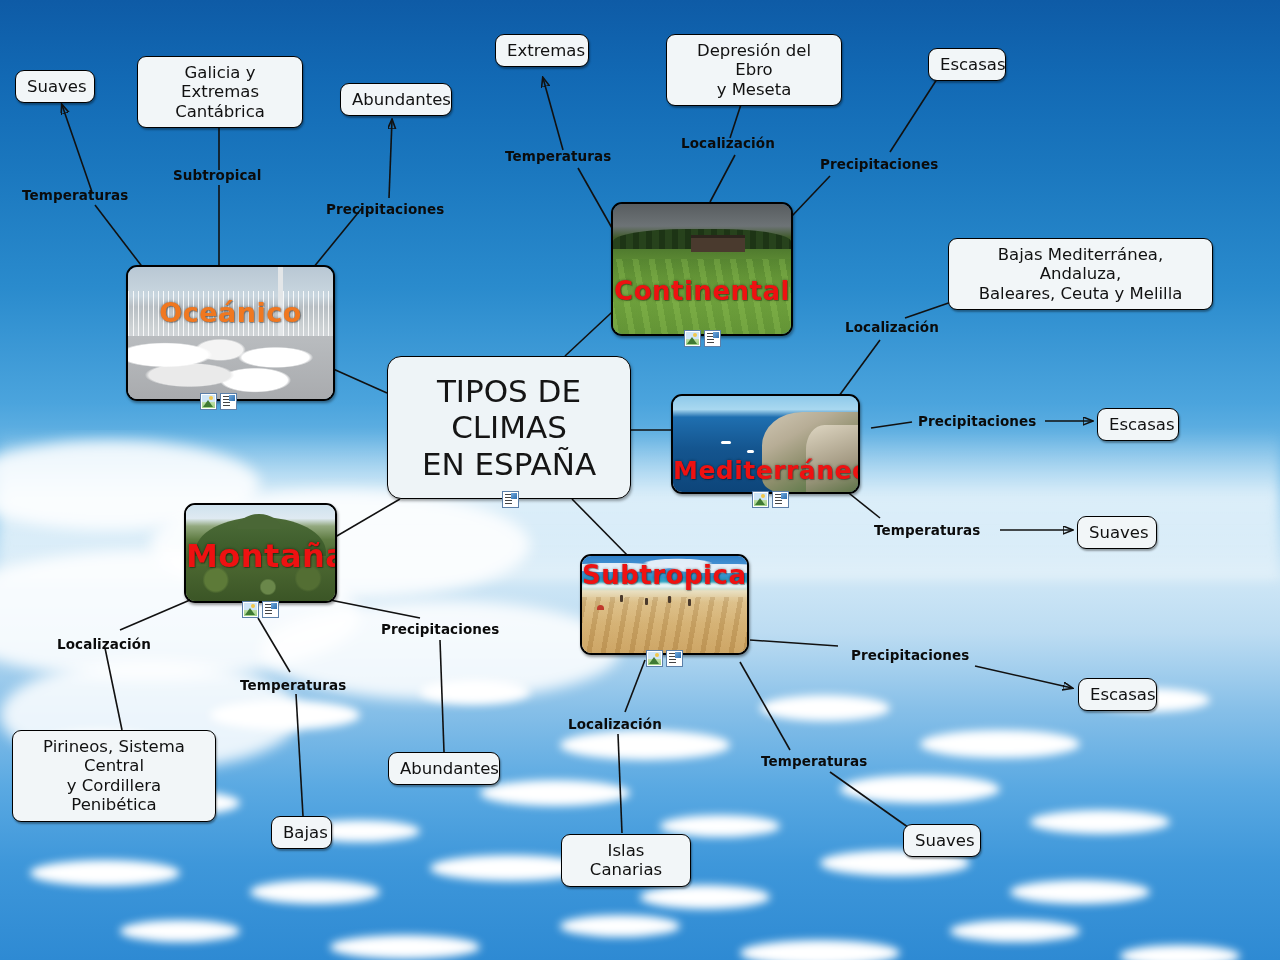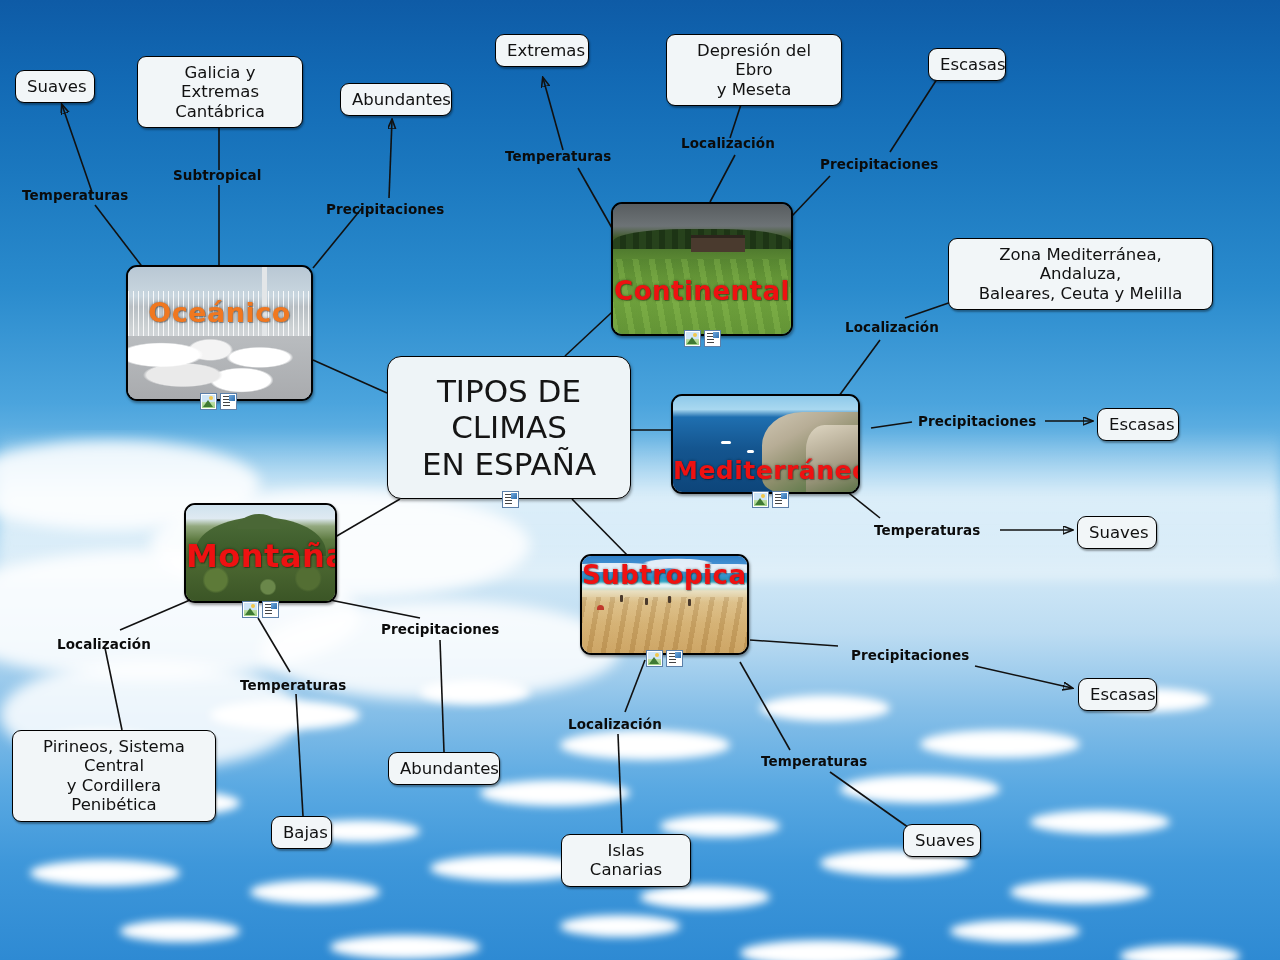--- a/index.html
+++ b/index.html
@@ -259,21 +259,21 @@
   </svg>
 
   <div id="center-node">
     <div class="ctext">TIPOS DE CLIMAS
 EN ESPAÑA</div>
   </div>
   <div class="icons" style="left:502px;top:491px">
     <span class="ico ico-note"></span>
   </div>
 
-  <div class="picnode" style="left:126px;top:265px;width:187px;height:136px">
+  <div class="picnode" style="left:126px;top:265px;width:209px;height:136px">
     <div class="scene scene-marina">
       <div class="mastfield"></div>
         <div class="pole"></div>
       <div class="redboat"></div>
         <div class="boats"></div>
     </div>
     <div class="cap" style="top:30px;font-size:27px;color:#f07820">Oceánico</div>
   </div>
   <div class="icons" style="left:200px;top:393px">
     <span class="ico ico-pic"></span>
@@ -362,21 +362,21 @@
   <div class="box" style="left:15px;top:70px;width:80px">Suaves</div>
   <div class="box" style="left:137px;top:56px;width:166px">Galicia y
 Extremas Cantábrica</div>
   <div class="box" style="left:340px;top:83px;width:112px">Abundantes</div>
 
   <div class="box" style="left:495px;top:34px;width:94px">Extremas</div>
   <div class="box" style="left:666px;top:34px;width:176px">Depresión del Ebro
 y Meseta</div>
   <div class="box" style="left:928px;top:48px;width:78px">Escasas</div>
 
-  <div class="box" style="left:948px;top:238px;width:265px">Zona Mediterránea, Andaluza,
+  <div class="box" style="left:948px;top:238px;width:265px">Bajas Mediterránea, Andaluza,
 Baleares, Ceuta y Melilla</div>
   <div class="box" style="left:1097px;top:408px;width:82px">Escasas</div>
   <div class="box" style="left:1077px;top:516px;width:80px">Suaves</div>
 
   <div class="box" style="left:12px;top:730px;width:204px">Pirineos, Sistema Central
 y Cordillera Penibética</div>
   <div class="box" style="left:271px;top:816px;width:61px">Bajas</div>
   <div class="box" style="left:388px;top:752px;width:112px">Abundantes</div>
 
   <div class="box" style="left:561px;top:834px;width:130px">Islas Canarias</div>

